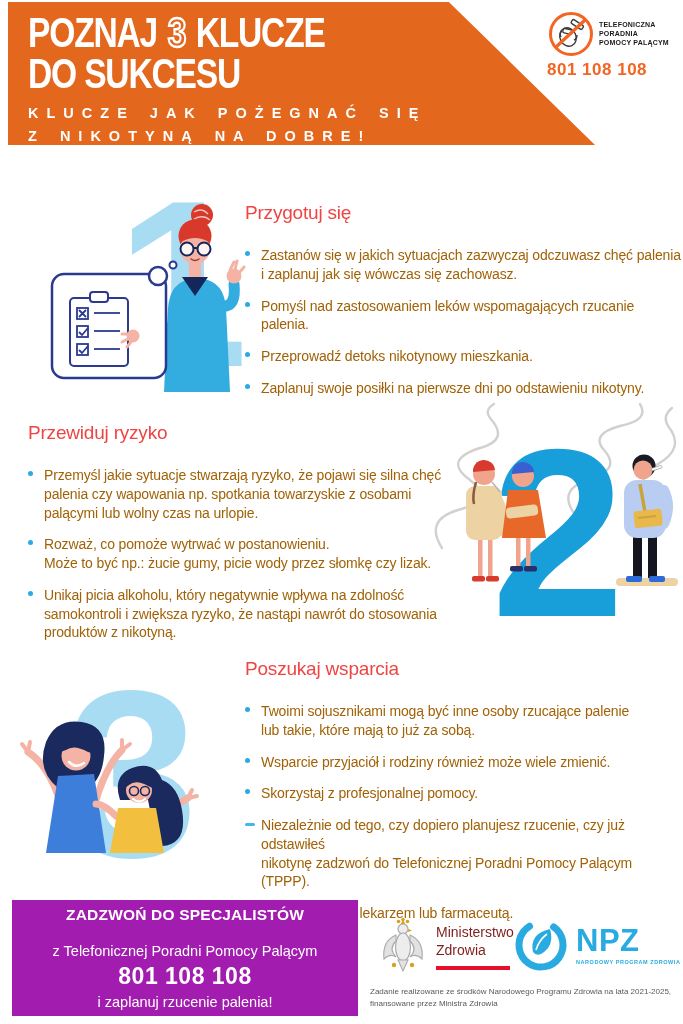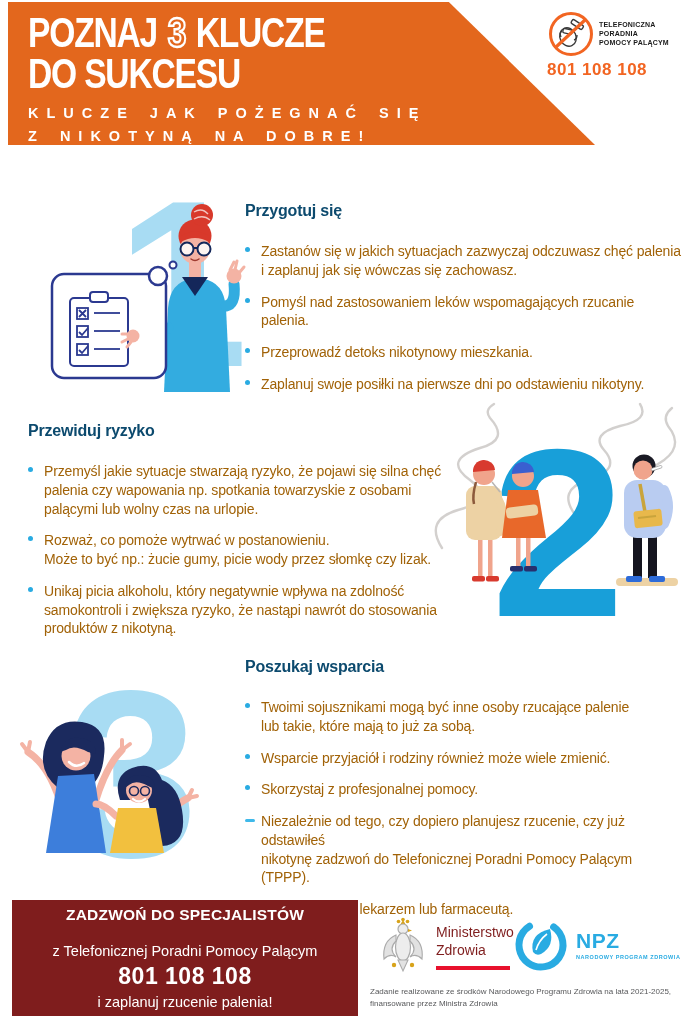--- a/index.html
+++ b/index.html
@@ -26,44 +26,44 @@
     margin-top:8px; font-weight:bold; font-size:14.5px; line-height:1.55;
     letter-spacing:8px; word-spacing:3px; white-space:nowrap;
   }
   .tppp { position:absolute; left:547px; top:10px; width:136px; }
   .tppp-row { display:flex; align-items:flex-start; }
   .tppp-name { margin-left:4px; margin-top:10px; font-size:7px; font-weight:bold; color:#1a1a1a; line-height:1.3; letter-spacing:0.2px; }
   .tppp-phone { margin-top:2px; font-size:17px; font-weight:bold; color:#F26522; letter-spacing:0.5px; }
   
   .illu { position:absolute; }
   .txt-block { position:absolute; }
-  .section-heading { font-size:16px; font-weight:bold; color:#0c4a6e; letter-spacing:-0.2px; margin-bottom:22px; }
+  .section-heading { font-size:19px; font-weight:normal; color:#ef4444; letter-spacing:-0.2px; margin-bottom:22px; }
   .bullet-row { display:flex; margin-bottom:13px; }
   .bullet-marker { flex:none; width:16px; padding-top:5px; }
   .dot { width:5px; height:5px; border-radius:50%; background:#29ABE2; }
   .dash { width:10px; height:3px; border-radius:2px; background:#3FB9EA; margin-top:2px; }
   .bullet-text { font-size:14px; line-height:1.34; color:#a16207; letter-spacing:-0.15px; white-space:pre-line; }
   .numeral { font-family:"Liberation Sans", sans-serif; font-weight:bold; }
   
   .cta-box {
     position:absolute; left:12px; top:900px; width:346px; height:116px;
-    background:#7f1d1d; color:#fff; display:flex; flex-direction:column;
+    background:#a21caf; color:#fff; display:flex; flex-direction:column;
     align-items:center; justify-content:center; text-align:center;
   }
   .cta-l1 { font-size:15.5px; font-weight:bold; letter-spacing:0.2px; }
   .cta-l2 { font-size:14.5px; margin-top:19px; }
   .cta-phone { font-size:23px; font-weight:bold; margin-top:4px; letter-spacing:0.5px; }
   .cta-l3 { font-size:14.5px; margin-top:4px; }
   .ministry { position:absolute; left:380px; top:915px; display:flex; }
   .ministry-txt { margin-left:10px; padding-top:8px; }
   .ministry-name { font-size:14px; color:#7f1d1d; line-height:1.3; }
   .ministry-bar { width:74px; height:3.5px; background:#E8112D; margin-top:7px; }
   .npz { position:absolute; left:512px; top:916px; display:flex; align-items:center; }
   .npz-txt { margin-left:6px; }
-  .npz-abbr { font-size:21px; font-weight:bold; color:#29ABE2; letter-spacing:0.5px; line-height:1; }
+  .npz-abbr { font-size:31px; font-weight:bold; color:#29ABE2; letter-spacing:0.5px; line-height:1; }
   .npz-sub { font-size:5.5px; font-weight:bold; color:#29ABE2; letter-spacing:0.55px; margin-top:3px; }
   .legal {
     position:absolute; left:370px; top:986px; width:312px; 
     font-size:8px; color:#58595B; line-height:1.55; white-space:pre-line;
   }
 </style>
 </head>
 <body>
 
 <div id="page">

